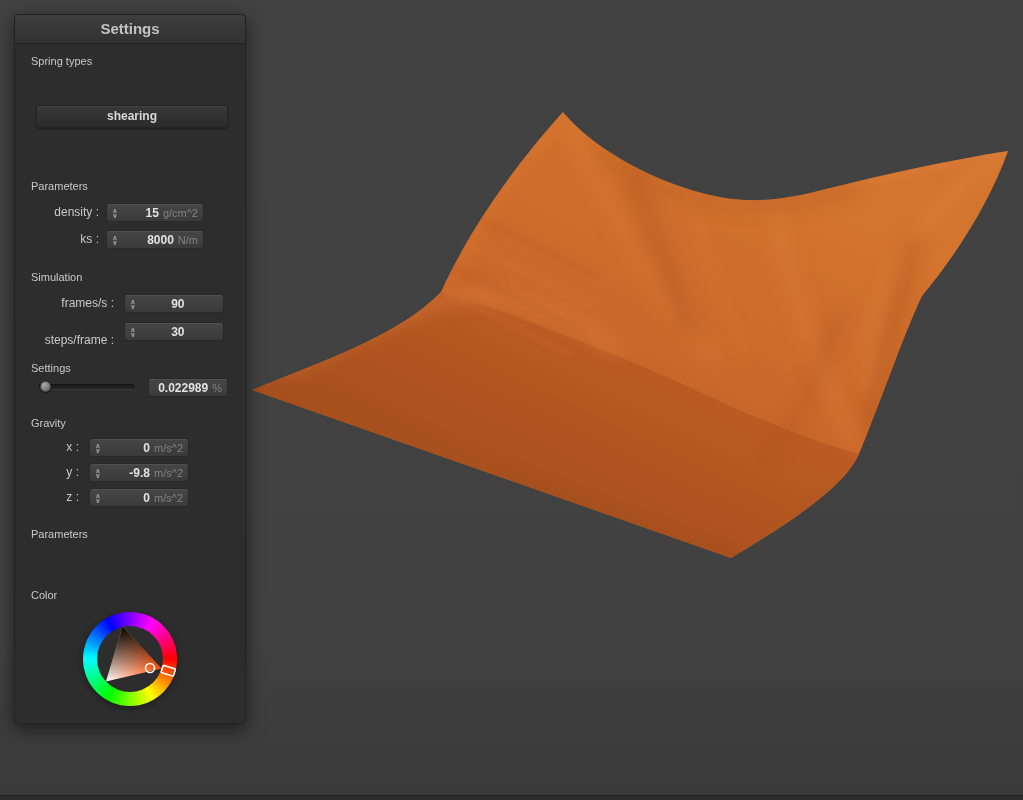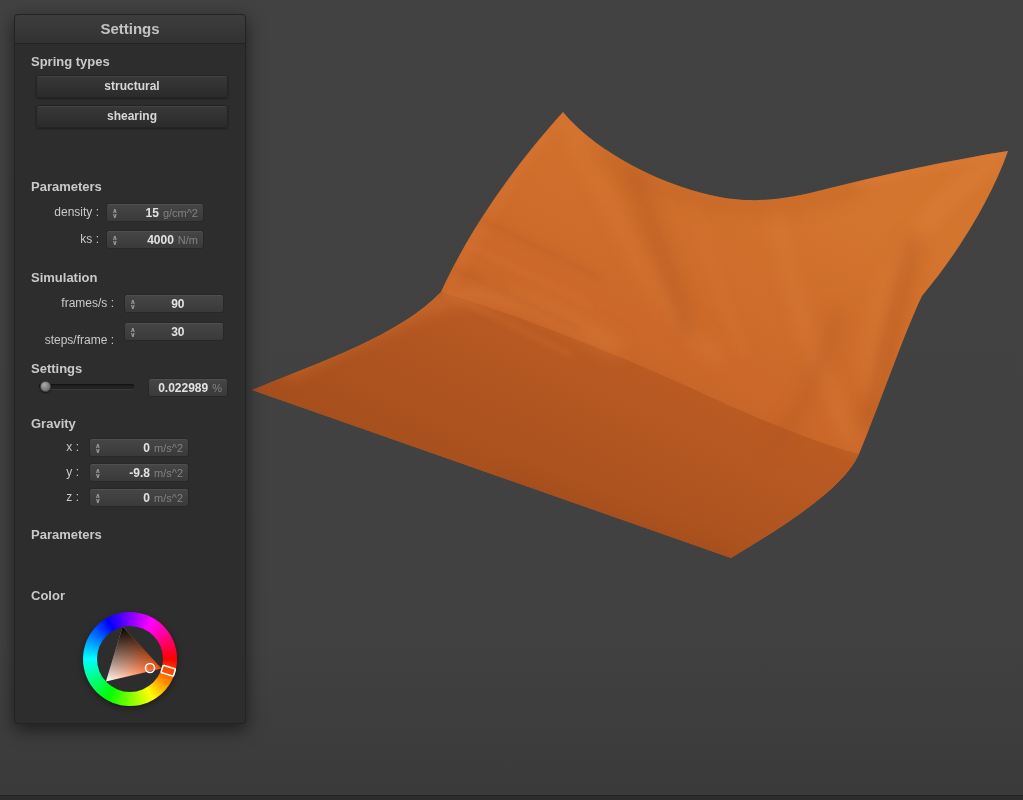--- a/index.html
+++ b/index.html
@@ -9,21 +9,21 @@
   #bottom-strip{position:absolute;left:0;right:0;bottom:0;height:4px;background:#2c2c2c;border-top:1px solid #232323;}
   
   #viewport{position:absolute;inset:0;}
   
   #panel{position:absolute;left:14px;top:14px;width:230px;height:708px;background:#2d2d2d;
          border:1px solid #232323;border-radius:4px;box-shadow:0 5px 18px rgba(0,0,0,.55);}
   #panel-header{position:absolute;left:0;top:0;right:0;height:28px;
         background:linear-gradient(#3d3d3d,#323232);border-bottom:1px solid #222;
         border-radius:4px 4px 0 0;color:#c3c3c3;font-weight:700;font-size:15px;
         text-align:center;line-height:27px;cursor:default;}
-  .sec-label{position:absolute;left:16px;color:#c9c9c9;font-weight:700;font-size:13px;height:15px;line-height:15px;}
+  .sec-label{position:absolute;left:16px;color:#c9c9c9;font-weight:400;font-size:11px;height:15px;line-height:15px;}
   .row-label{position:absolute;color:#c9c9c9;font-weight:400;font-size:12px;text-align:right;line-height:19px;}
   .btn{position:absolute;left:21px;width:192px;height:23px;box-sizing:border-box;
        background:linear-gradient(#383838,#2b2b2b);border:1px solid #242424;border-radius:3px;
        box-shadow:inset 0 1px 0 rgba(255,255,255,.05),0 1px 2px rgba(0,0,0,.35);
        color:#d8d8d8;font-weight:700;font-size:12px;text-align:center;line-height:21px;cursor:pointer;}
   .numbox{position:absolute;height:19px;box-sizing:border-box;display:flex;align-items:center;
        background:linear-gradient(#464646,#3a3a3a);border:1px solid #282828;border-radius:3px;
        box-shadow:inset 0 1px 0 rgba(255,255,255,.06);color:#e2e2e2;font-weight:700;font-size:12px;cursor:text;}
   .spinner{display:flex;flex-direction:column;margin-left:5px;color:#9a9a9a;font-size:7px;line-height:5px;cursor:pointer;}
   .spinner span{display:block;height:5px;}
@@ -105,40 +105,39 @@
       <path d="M444,292 L572,355" stroke="#d7773a" stroke-width="4" fill="none" filter="url(#b3)" opacity="0.4"></path>
 
       <path d="M500,480 C600,520 680,545 731,556" stroke="#9a461a" stroke-width="10" fill="none" filter="url(#b9)" opacity="0.5"></path>
     </g>
   </svg>
 
   <div id="panel">
     <div id="panel-header">Settings</div>
 
     <div class="sec-label" style="top:39px">Spring types</div>
-    <div class="btn" style="top:60px">structural</div>
     <div class="btn" style="top:90px">shearing</div>
 
     <div class="sec-label" style="top:164px">Parameters</div>
     <div class="row-label" style="left:10px;width:74px;top:188px">density :</div>
     <div class="numbox" style="left:91px;top:188px;width:98px">
       <span class="spinner">
           <span>∧</span>
           <span>∨</span>
         </span>
       <span class="val">15</span>
       <span class="unit">g/cm^2</span>
     </div>
     <div class="row-label" style="left:10px;width:74px;top:215px">ks :</div>
     <div class="numbox" style="left:91px;top:215px;width:98px">
       <span class="spinner">
           <span>∧</span>
           <span>∨</span>
         </span>
-      <span class="val">4000</span>
+      <span class="val">8000</span>
       <span class="unit">N/m</span>
     </div>
 
     <div class="sec-label" style="top:255px">Simulation</div>
     <div class="row-label" style="left:10px;width:89px;top:279px">frames/s :</div>
     <div class="numbox center" style="left:109px;top:279px;width:100px">
       <span class="spinner">
           <span>∧</span>
           <span>∨</span>
         </span>

